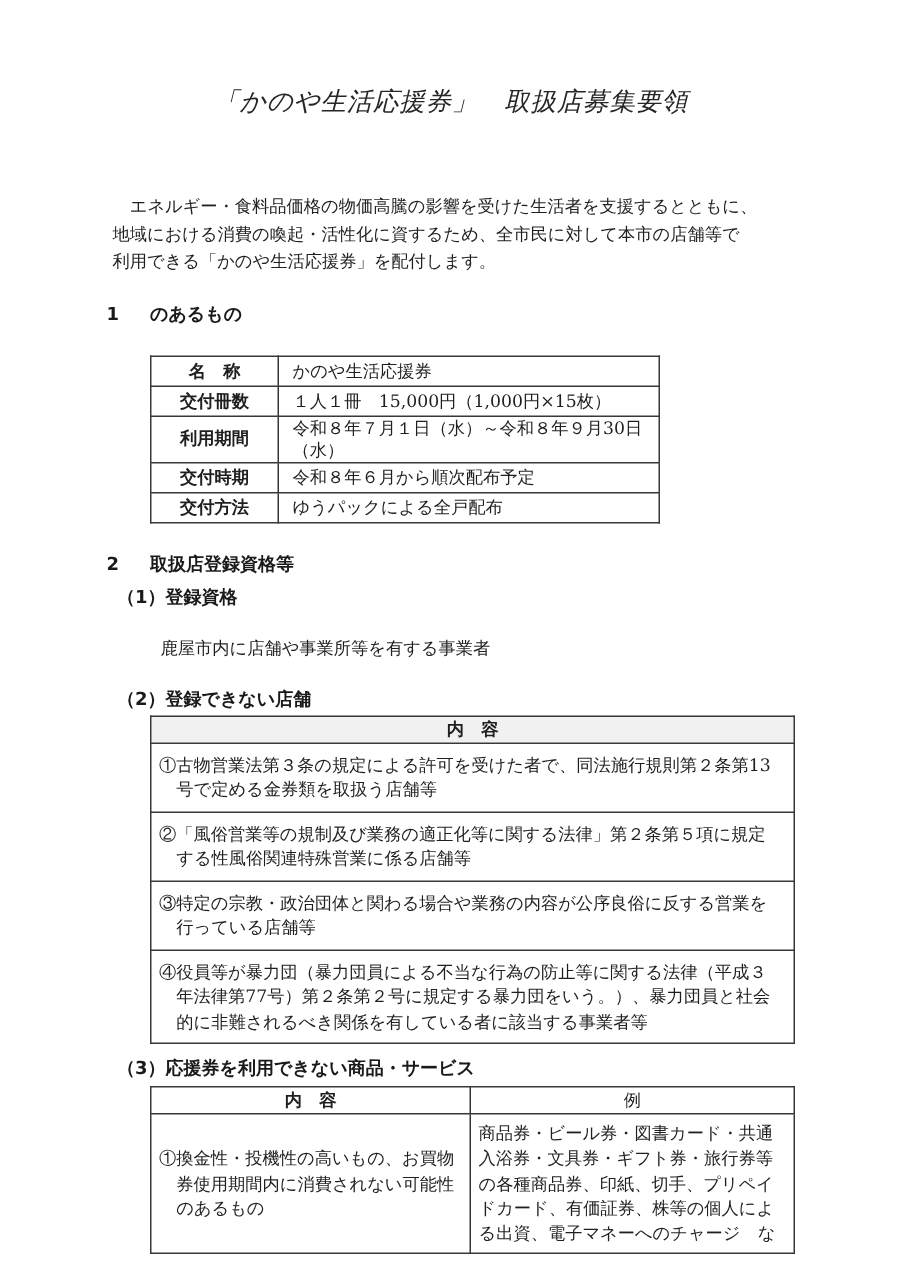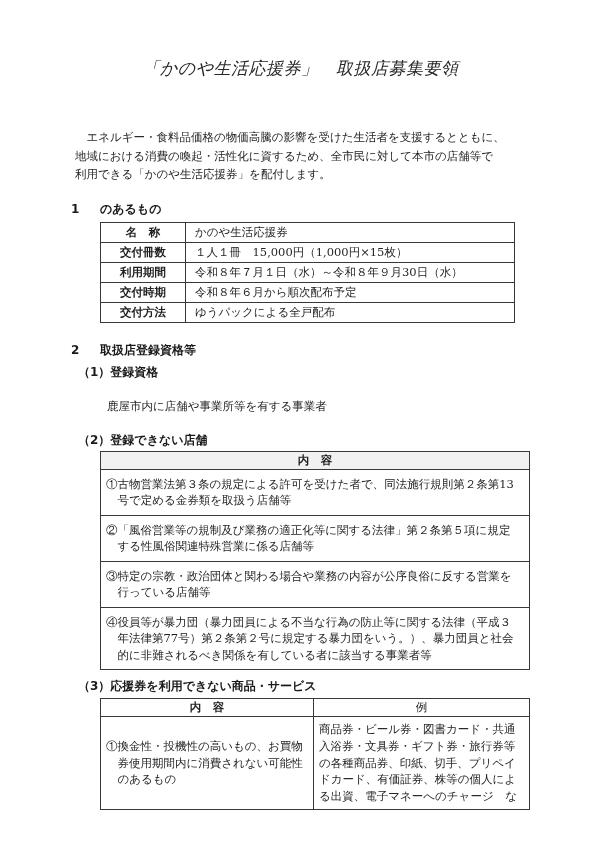--- a/index.html
+++ b/index.html
@@ -47,21 +47,21 @@
   }
   #sub21-heading { margin-top:6px; }
   #sub22-heading { margin-top:18px; }
   #sub23-heading { margin-top:8px; }
 
   .sub-body { margin:19px 0 0 36px; line-height:15px; }
 
   table { border-collapse:collapse; margin-left:29px; }
   th, td { border:1px solid #383838; }
 
-  .t1 { margin-top:5px; width:415px; }
+  .t1 { margin-top:20px; width:340px; }
   .t1 th {
     width:85px; height:20px;
     font-family:"DejaVu Sans","Liberation Sans",sans-serif;
     font-weight:bold; font-size:11.5px; text-align:center;
   }
   .t1 td { padding:0 4px 0 9px; font-size:11.5px; }
 
   .t2 { margin-top:3px; width:430px; }
   .t2 thead th {
     height:18px; background:#f1f1f1;

